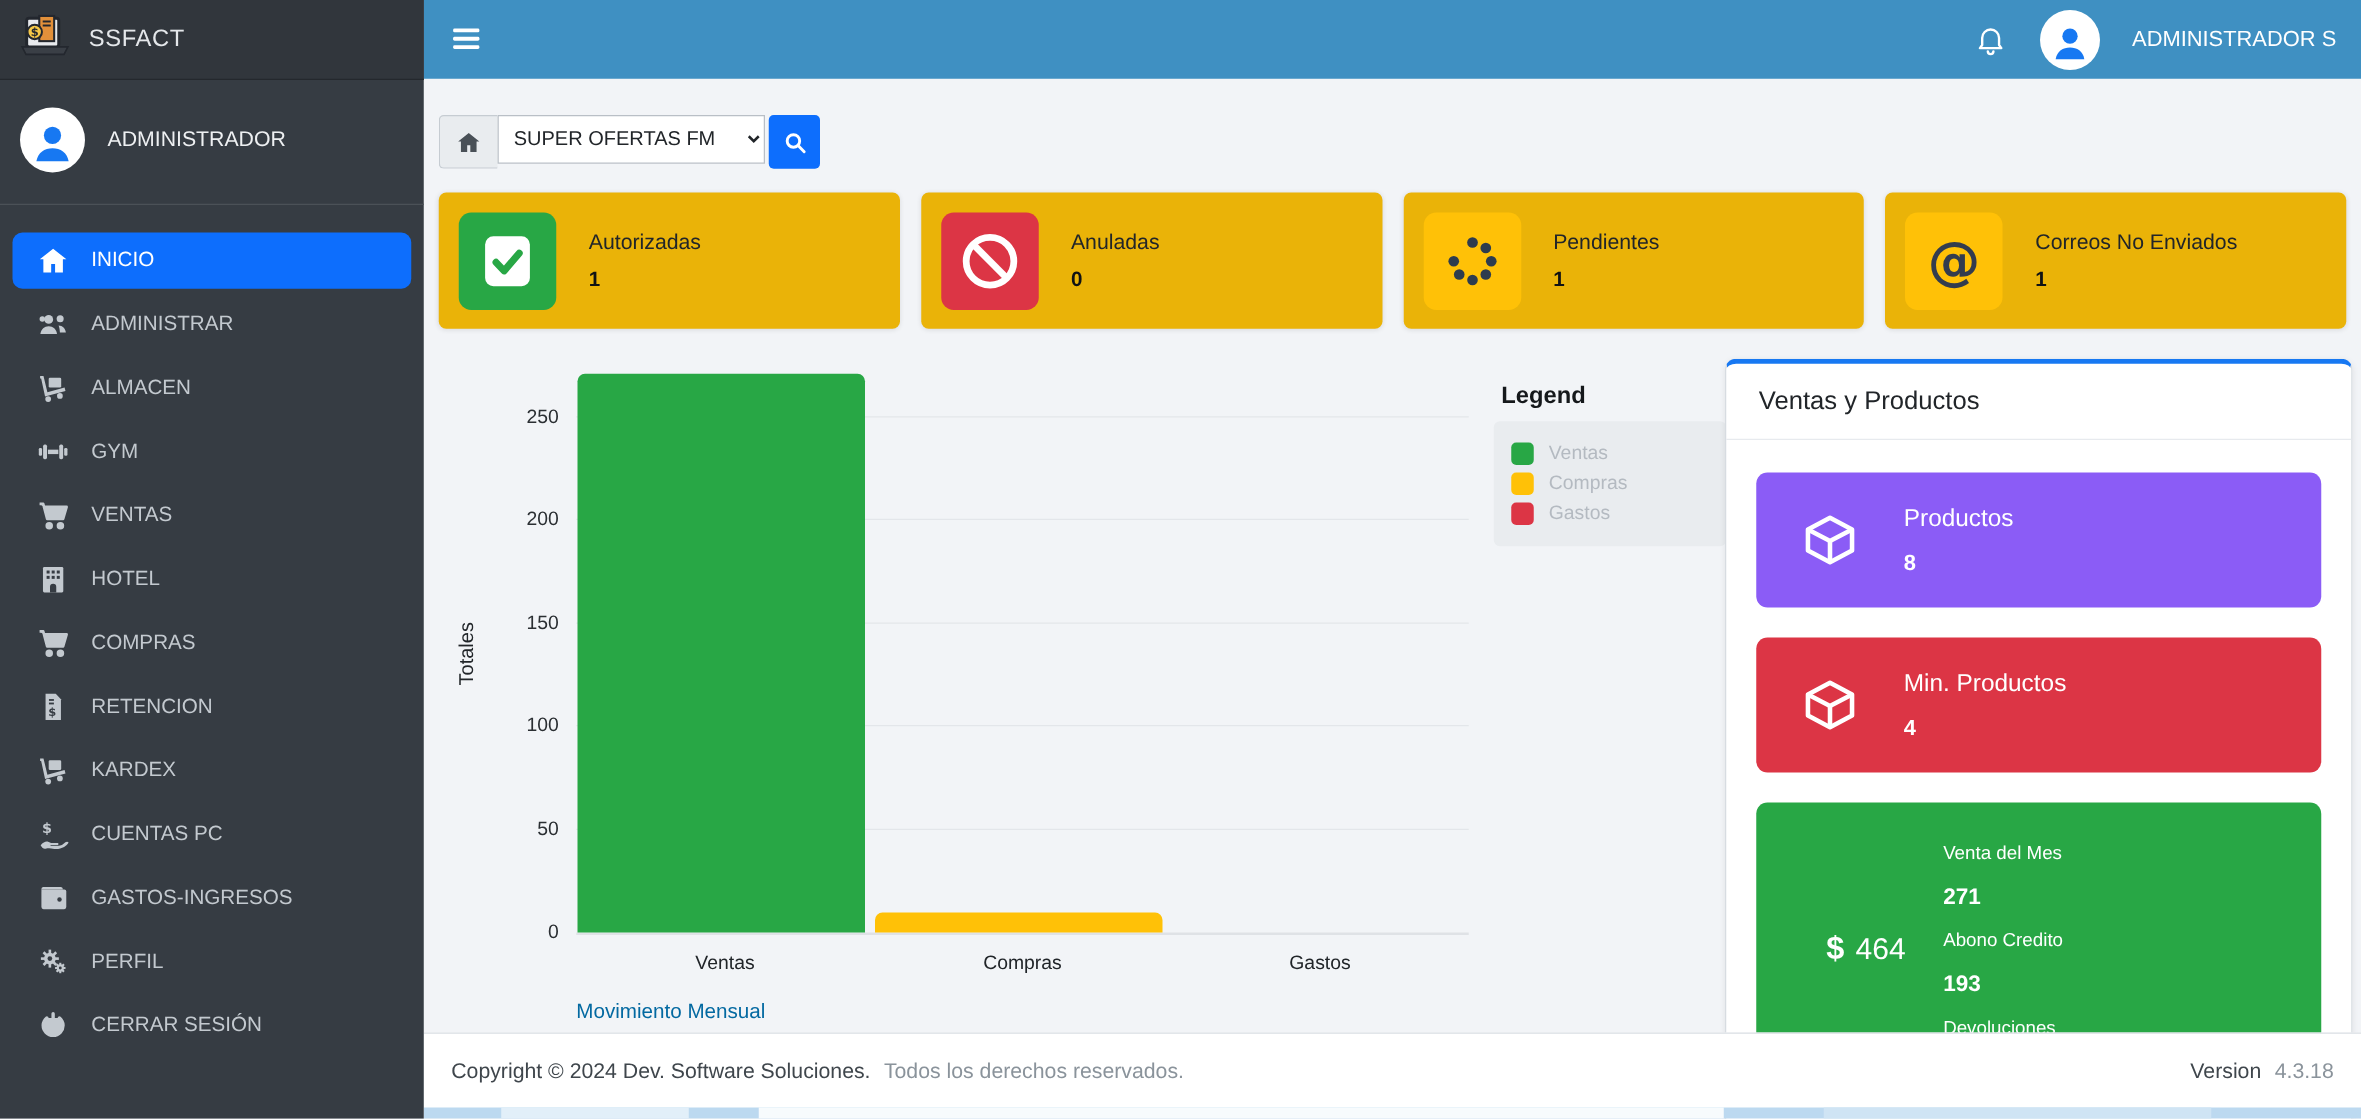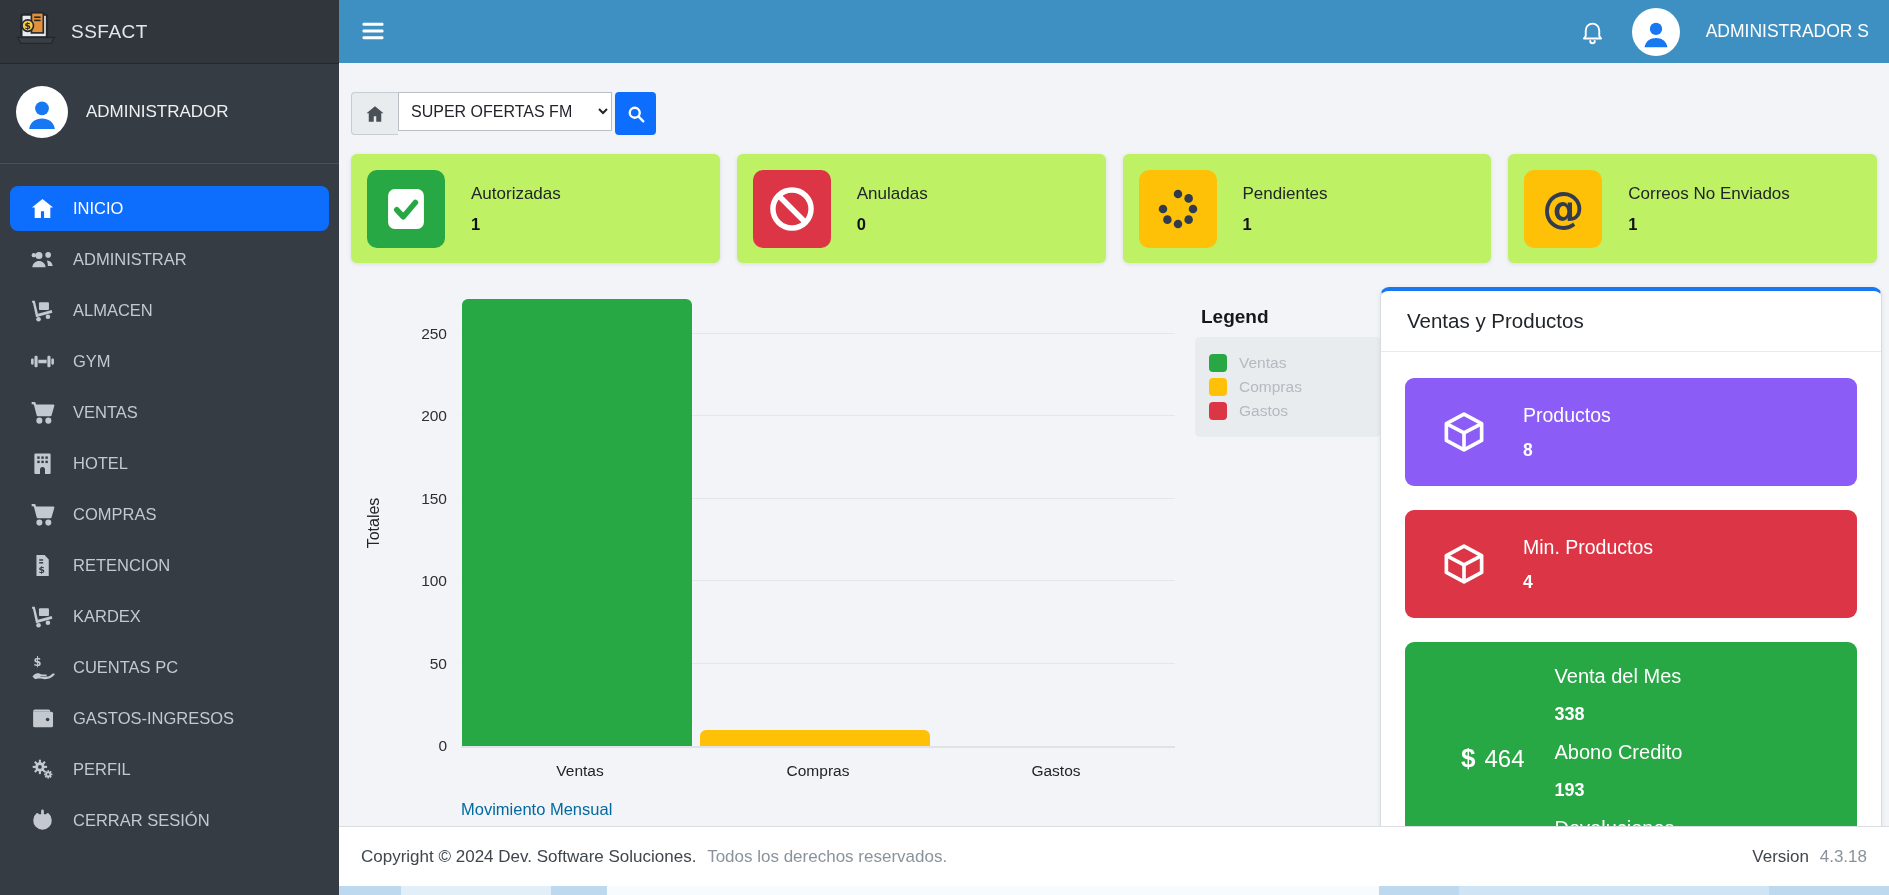--- a/index.html
+++ b/index.html
@@ -43,21 +43,21 @@
   .home-btn{width:46px;background:#e9ecef;border:1px solid #c6ccd2;border-right:none;
             border-radius:4px 0 0 4px;display:flex;align-items:center;justify-content:center;cursor:pointer}
   .home-btn svg{width:20px;height:20px;fill:#495057}
   select.store{height:39px;width:214px;border:1px solid #b9bfc6;background:#fff;font-size:16px;
                color:#212529;padding:0 8px;font-family:inherit}
   .search-btn{width:41px;height:43px;margin-left:3px;background:#0d6efd;border:none;border-radius:4px;
               display:flex;align-items:center;justify-content:center;cursor:pointer}
   .search-btn svg{width:20px;height:20px;fill:none;stroke:#fff;stroke-width:2.8;stroke-linecap:round}
 
   .stats{position:absolute;left:12px;right:12px;top:91px;height:109px;display:flex;gap:17px}
-  .stat-card{flex:1;background:#bef264;border-radius:6px;box-shadow:0 1px 4px rgba(0,0,0,.1);
+  .stat-card{flex:1;background:#eab308;border-radius:6px;box-shadow:0 1px 4px rgba(0,0,0,.1);
              display:flex;align-items:center;padding:0 16px;gap:26px;cursor:pointer}
   .stat-icon{width:78px;height:78px;border-radius:10px;display:flex;align-items:center;justify-content:center;flex:none}
   .stat-text .t{font-size:17px;color:#212529;margin-bottom:11px}
   .stat-text .v{font-size:16.5px;font-weight:bold;color:#101214}
   .at-glyph{font-size:42px;font-weight:bold;color:#333c4e;font-family:"DejaVu Sans",sans-serif}
 
   
   .plot{position:absolute;left:122px;top:236px;width:714px;height:447px;border-bottom:2px solid #dfe2e6}
   .gridline{position:absolute;left:0;right:0;height:1px;background:#e3e6ea}
   .bar{position:absolute;bottom:0;border-radius:6px 6px 0 0}
@@ -83,21 +83,21 @@
   .p-card{border-radius:9px;color:#fff;display:flex;align-items:center;min-height:108px;
           padding-left:36px;gap:36px;cursor:pointer}
   .p-card .cube{display:flex}
   .p-card .cube svg{width:46px;height:46px}
   .p-title{font-size:19.5px;margin-bottom:13px}
   .p-value{font-size:17.5px;font-weight:bold}
   .p-detail{min-height:232px;padding-left:56px;gap:30px}
   .p-currency{font-size:24px;display:flex;gap:9px;align-items:baseline}
   .p-currency .sym{font-weight:bold;font-size:26px}
   .p-rows{display:flex;flex-direction:column;padding-top:4px}
-  .p-row-label{font-size:20px;margin-bottom:16px}
+  .p-row-label{font-size:15px;margin-bottom:16px}
   .p-row-value{font-size:18px;font-weight:bold;margin-bottom:16px}
 
   
   .footer{position:absolute;left:0;right:0;top:763px;height:60px;background:#fff;border-top:1px solid #d9dee3;
           display:flex;align-items:center;padding:0 22px;z-index:20;font-size:17px}
   .f-strong{font-weight:normal;color:#3f464c}
   .f-muted{color:#8a939b;margin-left:6px}
   .footer-right{margin-left:auto}
   .strip{position:absolute;left:0;right:0;top:823px;height:9px;background:#bcd9f0;z-index:21}
   .strip .s1{position:absolute;left:62px;width:150px;top:0;bottom:0;background:#e2eff9}
@@ -458,21 +458,21 @@
             <div class="p-value">4</div>
           </div>
         </div>
         <div class="p-card p-detail" style="background: rgb(40, 167, 69);">
           <div class="p-currency">
             <span class="sym">$</span>
             <span class="num">464</span>
           </div>
           <div class="p-rows">
             <div class="p-row-label">Venta del Mes</div>
-            <div class="p-row-value">338</div>
+            <div class="p-row-value">271</div>
             <div class="p-row-label">Abono Credito</div>
             <div class="p-row-value">193</div>
             <div class="p-row-label">Devoluciones</div>
           </div>
         </div>
       </div>
   </div>
 
   <div class="footer">
     <span>

